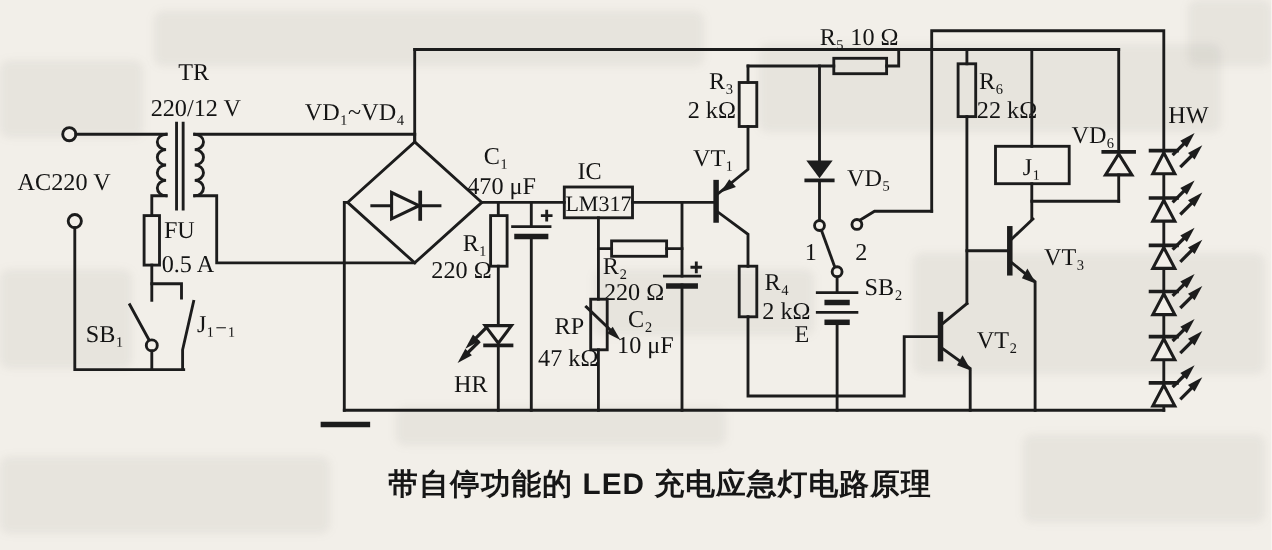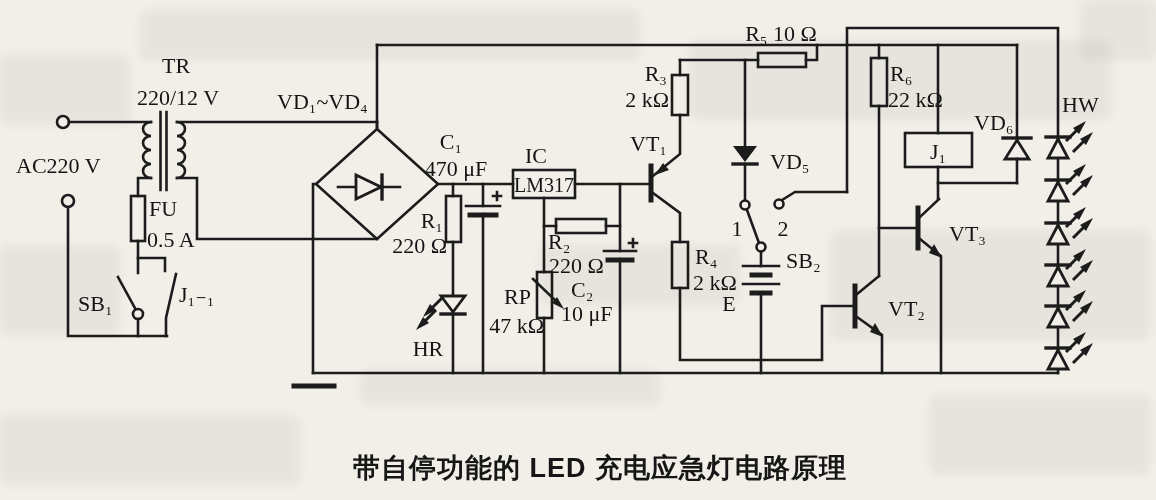--- a/index.html
+++ b/index.html
@@ -13,21 +13,21 @@
   svg .hollow{fill:#f2efe9;stroke:#1c1c1c;stroke-width:2.8;stroke-linejoin:miter;}
   svg .ink{fill:#1c1c1c;stroke:none;}
   svg .term{fill:#f2efe9;stroke:#1c1c1c;stroke-width:2.6;}
   svg .box{fill:none;stroke:#1c1c1c;stroke-width:2.6;}
   svg text.lbl{font-family:"Liberation Serif","DejaVu Serif","DejaVu Sans",serif;
                font-size:22px;fill:#141414;}
   svg text.mid{text-anchor:middle;}
   svg text.end{text-anchor:end;}
   #caption{position:absolute;top:422px;left:600px;transform:translateX(-50%);
            white-space:nowrap;font-family:"Liberation Sans","DejaVu Sans",sans-serif;
-           font-weight:700;font-size:27px;color:#161616;letter-spacing:1px;margin-top:28px;}
+           font-weight:700;font-size:27px;color:#161616;letter-spacing:1px;}
 </style>
 </head>
 <body>
 
 <div id="stage">
 
   <div class="smudge" style="left:140px;top:10px;width:500px;height:50px"></div>
   <div class="smudge" style="left:690px;top:40px;width:420px;height:80px"></div>
   <div class="smudge" style="left:0px;top:55px;width:130px;height:70px"></div>
   <div class="smudge" style="left:830px;top:230px;width:320px;height:110px"></div>

